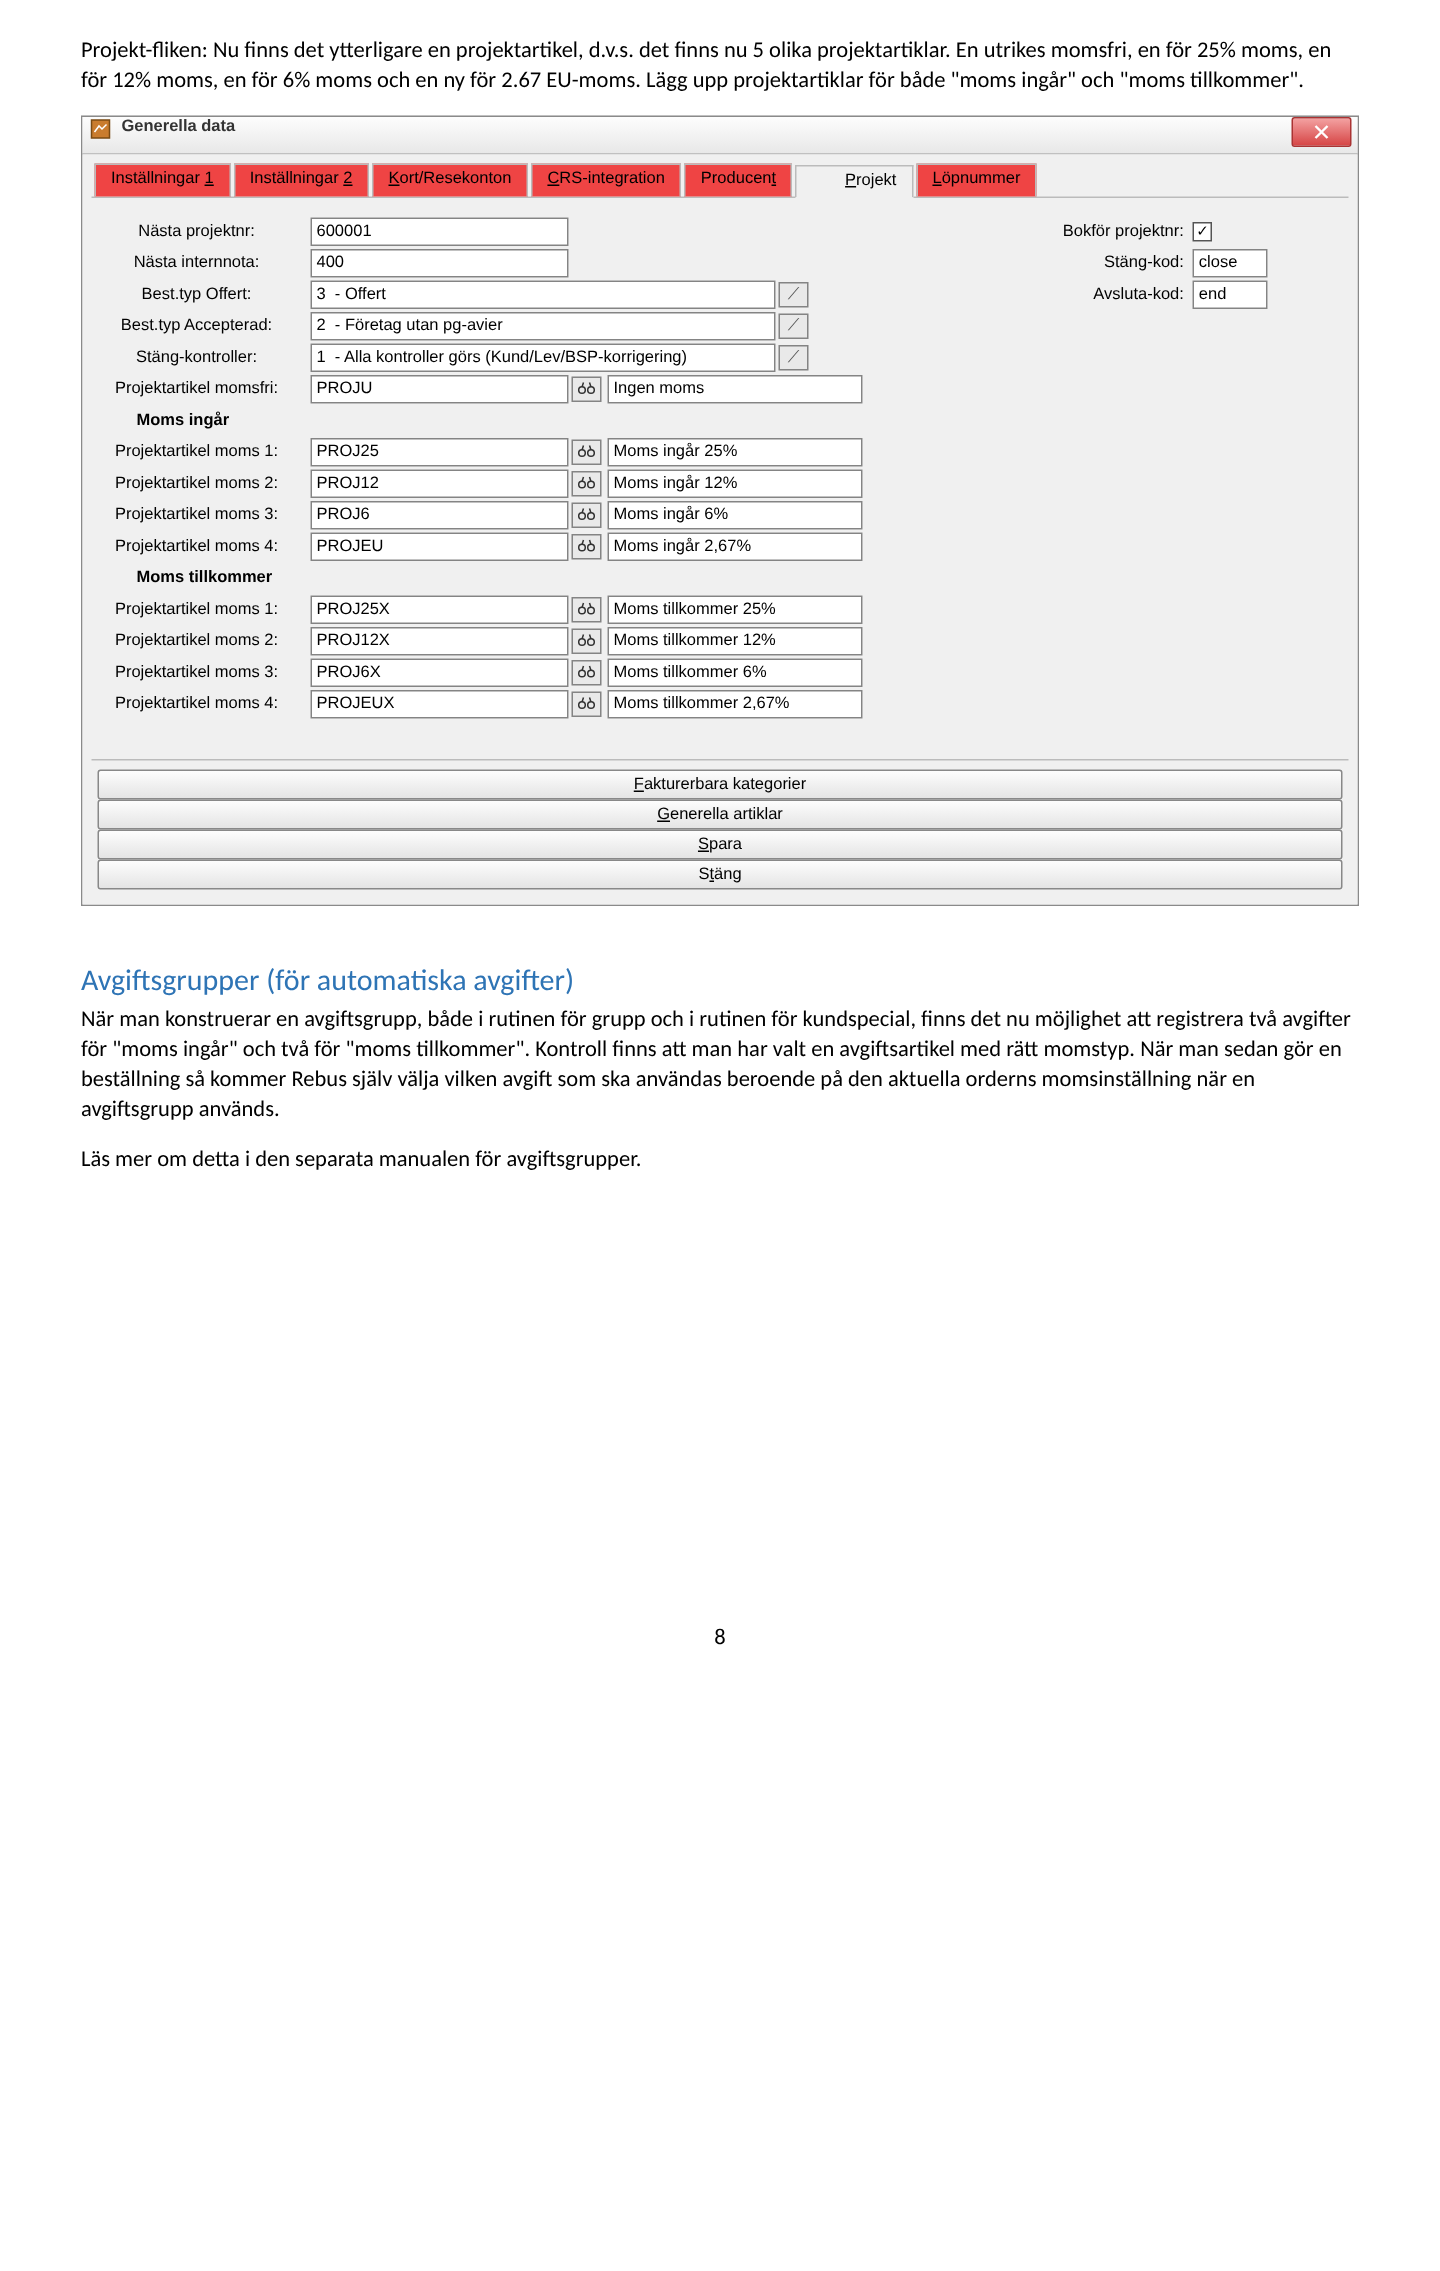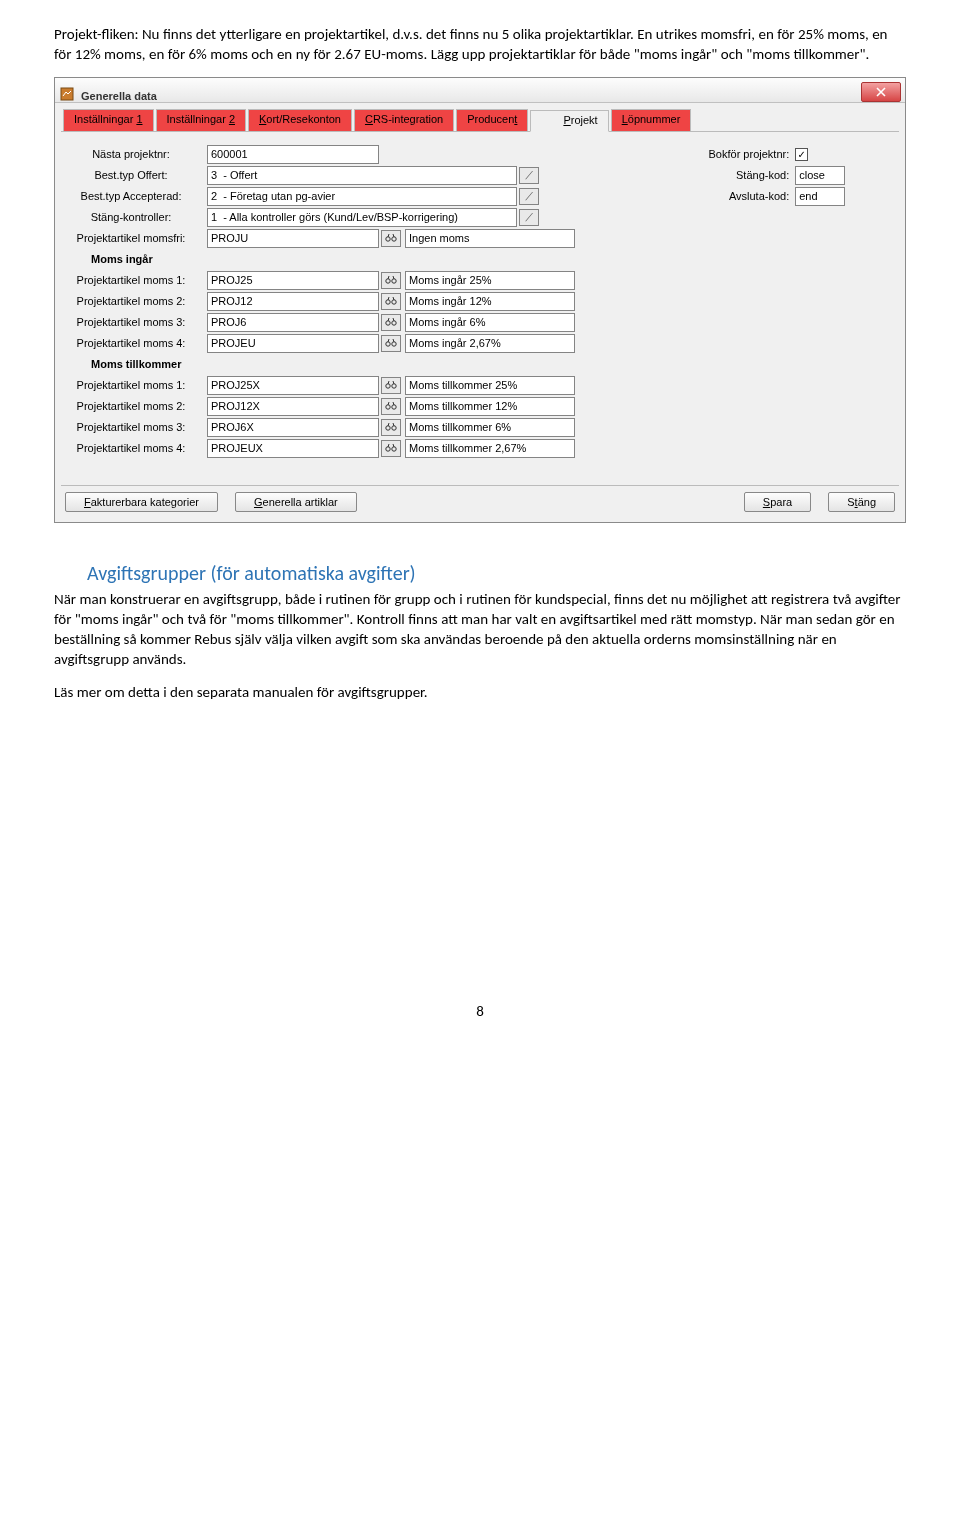--- a/index.html
+++ b/index.html
@@ -5,31 +5,31 @@
   body {
     font-family: Calibri, Arial, sans-serif;
     font-size: 15px;
     color: #000;
     background: #fff;
     margin: 0;
     padding: 24px 54px 40px 54px;
     width: 852px;
   }
   .paragraph { line-height: 1.35; margin-bottom: 12px;}
-  .heading-blue { color:#2e74b5; font-size:20px; font-weight:400; margin-top:28px; margin-bottom:4px; font-family: Calibri, Arial, sans-serif; margin-left: 33px;}
+  .heading-blue { color:#2e74b5; font-size:20px; font-weight:400; margin-top:28px; margin-bottom:4px; font-family: Calibri, Arial, sans-serif;}
   .window {
     border:1px solid #8a8a8a;
     background:#f0f0f0;
     font-family: Tahoma, Verdana, sans-serif;
     font-size:11px;
     color:#000;
     margin-bottom: 38px;
   }
   .titlebar {
-    display:flex; align-items:flex-end;
+    display:flex; align-items:flex-start;
     background:linear-gradient(#fdfdfd,#e8e8e8);
     border-bottom:1px solid #c0c0c0;
     height:24px; padding:0 4px;
   }
   .titlebar .winicon { width:16px;height:16px;margin-right:6px; display:inline-flex;align-items:center;justify-content:center;}
   .titlebar .wintitle { flex:1; font-weight:bold; color:#333;}
   .close-btn {
     width:38px;height:18px; border:1px solid #a33;
     background:linear-gradient(#f3a1a1,#d64545); border-radius:2px;
     display:flex;align-items:center;justify-content:center; color:#fff;
@@ -66,21 +66,21 @@
   .slash {
     width:20px;height:17px; border:1px solid #848484; background:#e9e9e9;
     display:inline-flex;align-items:center;justify-content:center; margin-left:2px;
     color:#555; box-sizing:border-box;
   }
   .chk { width:13px;height:13px; border:1px solid #555; background:#fff; display:inline-flex; align-items:center;justify-content:center; font-size:10px; vertical-align:middle; box-sizing:border-box;}
   .right-row { display:flex; align-items:center; height:21px;}
   .right-row .lbl { width:120px; text-align:right; padding-right:6px; font-size:11px;}
   .bottom-bar {
     border-top:1px solid #bbb; margin-top:26px; display:flex; padding:6px 4px 4px 4px;
-    justify-content:flex-start; gap:17px;
+    justify-content:flex-start; gap:0;flex-direction:column;
   }
   .btn {
     border:1px solid #888; background:linear-gradient(#fdfdfd,#e4e4e4);
     padding:3px 18px; font-size:11px; font-family:Tahoma,Verdana,sans-serif;
     border-radius:2px;
   }
   .spacer { flex:1;}
   .page-num { text-align:center; margin-top:300px; font-size:15px;}
 </style>
 </head>
@@ -115,20 +115,24 @@
     </div>
 
     <div class="form-wrap">
       <div class="form-left">
 
         <div class="form-row">
           <span class="lbl">Nästa projektnr:</span>
           <input class="inp w90" value="600001" style="">
         </div>
         <div class="form-row">
+          <span class="lbl">Nästa internnota:</span>
+          <input class="inp w90" value="400" style="">
+        </div>
+        <div class="form-row">
           <span class="lbl">Best.typ Offert:</span>
           <input class="inp w300" value="3  - Offert" style="">
           <span class="slash">⟋</span>
         </div>
         <div class="form-row">
           <span class="lbl">Best.typ Accepterad:</span>
           <input class="inp w300" value="2  - Företag utan pg-avier" style="">
           <span class="slash">⟋</span>
         </div>
         <div class="form-row">

